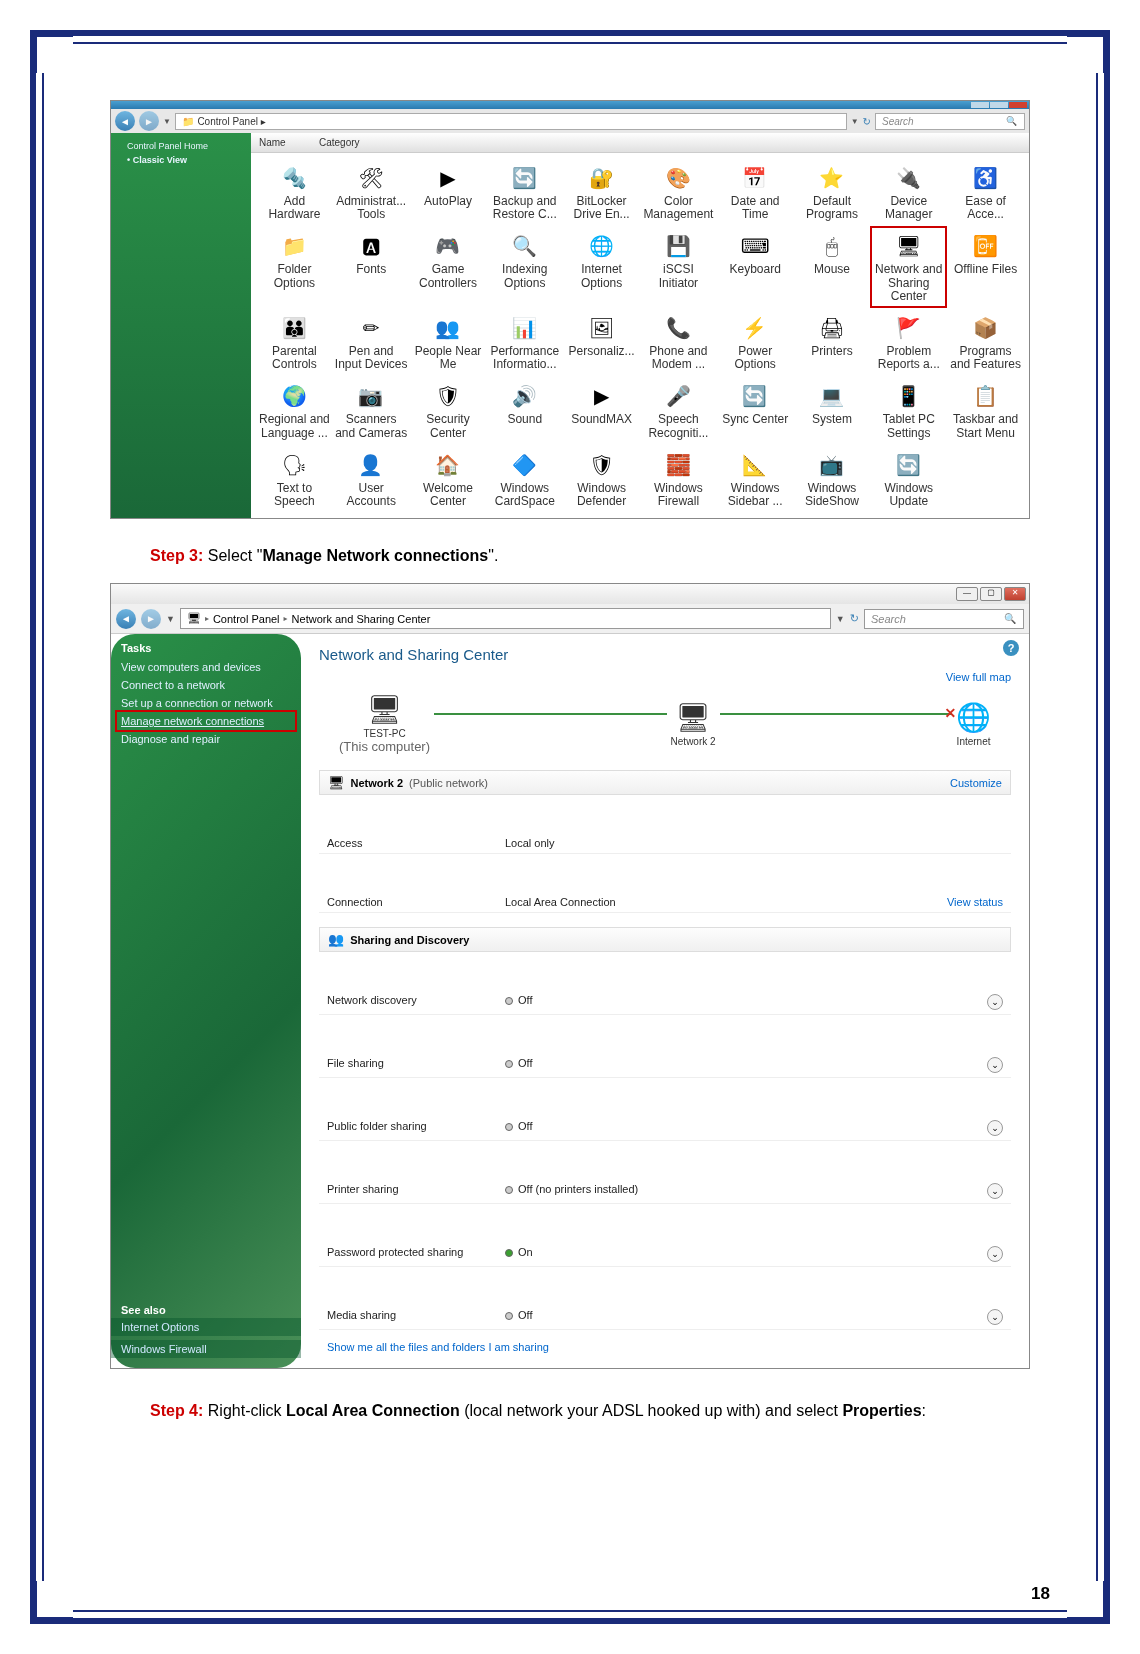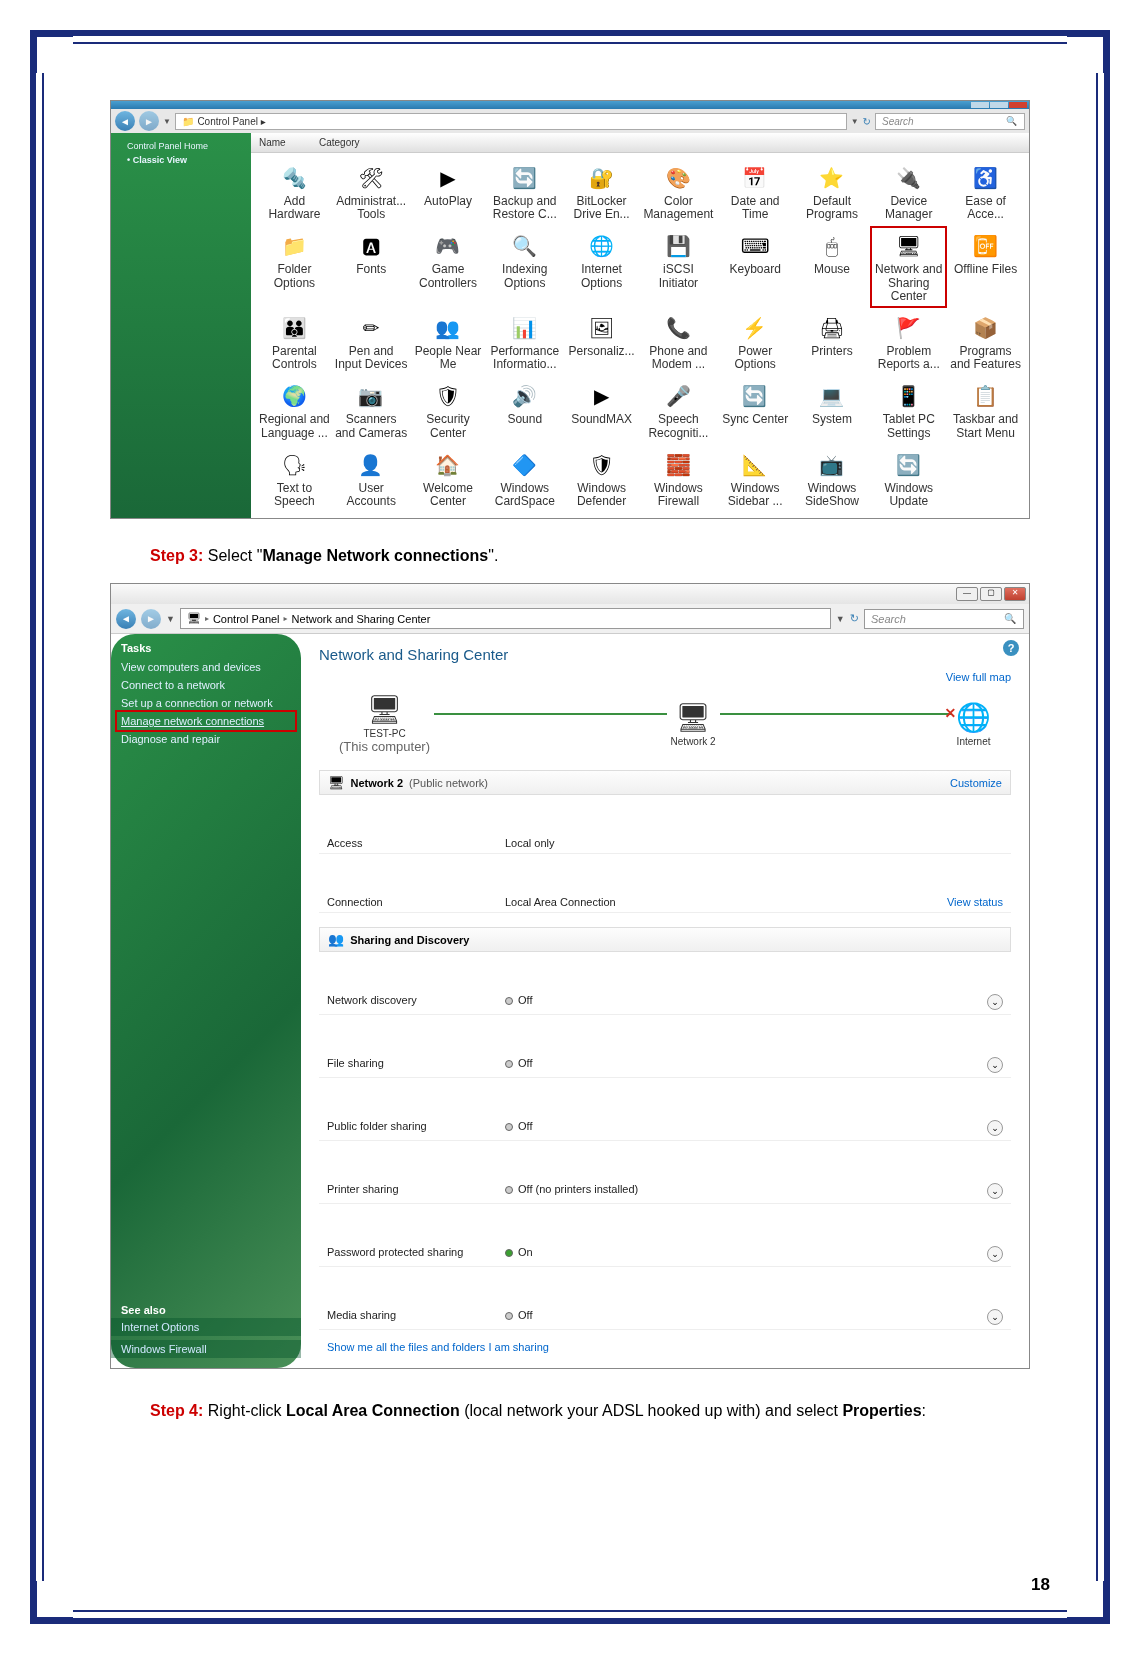--- a/index.html
+++ b/index.html
@@ -79,21 +79,21 @@
   .section-hdr .slink { margin-left: auto; color: #0066cc; font-size: 11px; }
   .row2 { display: flex; padding: 4px 8px; border-bottom: 1px solid #eee; font-size: 11px; margin-top: 38px; }
   .row2 .k { width: 150px; color: #222; }
   .row2 .v { flex: 1; color: #222; padding-left: 28px; }
   .row2 .vlink { margin-left: auto; color: #0066cc; }
   .expand { width: 16px; height: 16px; border-radius: 50%; border: 1px solid #999; background: #f5f5f5; font-size: 9px; text-align: center; line-height: 14px; margin-left: auto; }
   .dot { display: inline-block; width: 8px; height: 8px; border-radius: 50%; margin-right: 5px; vertical-align: middle; border: 1px solid #666; }
   .dot.off { background: #ccc; }
   .dot.on { background: #3aa030; }
   .showme { color: #0066cc; font-size: 11px; padding: 3px 8px; }
-  .pagenum { position: absolute; bottom: 59px; right: 90px; font-weight: bold; font-size: 17px; }
+  .pagenum { position: absolute; bottom: 50px; right: 90px; font-weight: bold; font-size: 17px; }
 </style>
 </head>
 <body>
 
 <div class="page-border">
   <div class="corner tl"></div>
     <div class="corner tr"></div>
   <div class="corner bl"></div>
     <div class="corner br"></div>
 </div>

